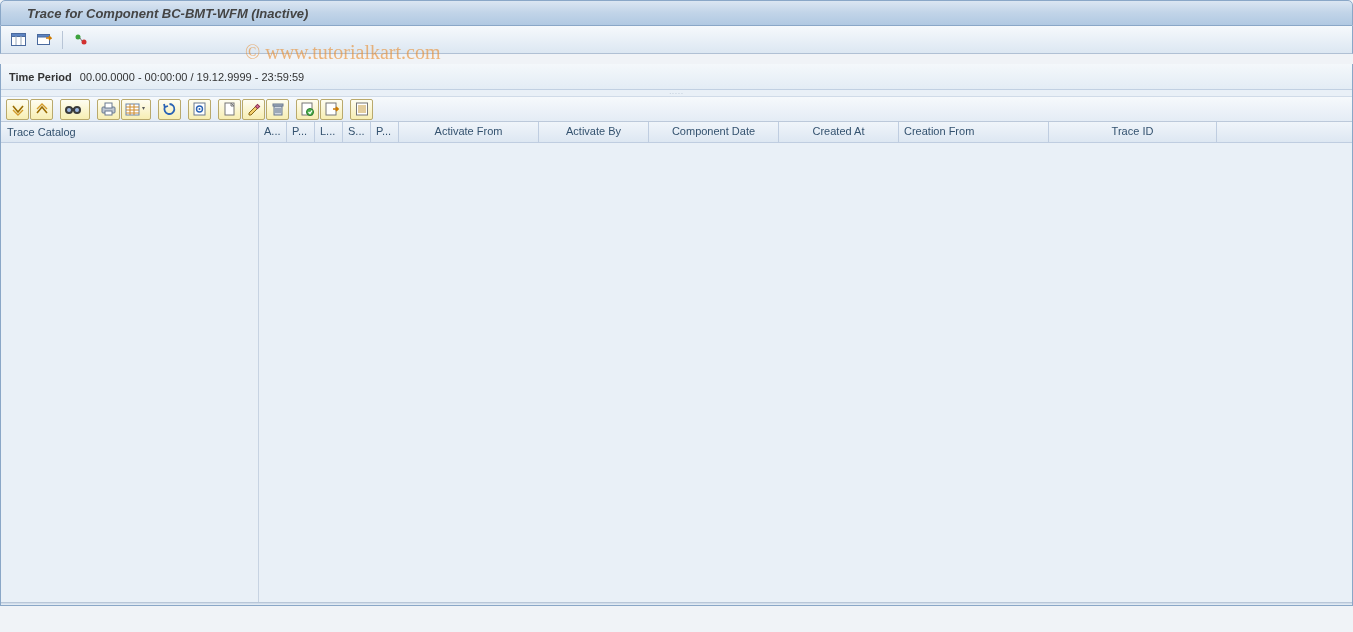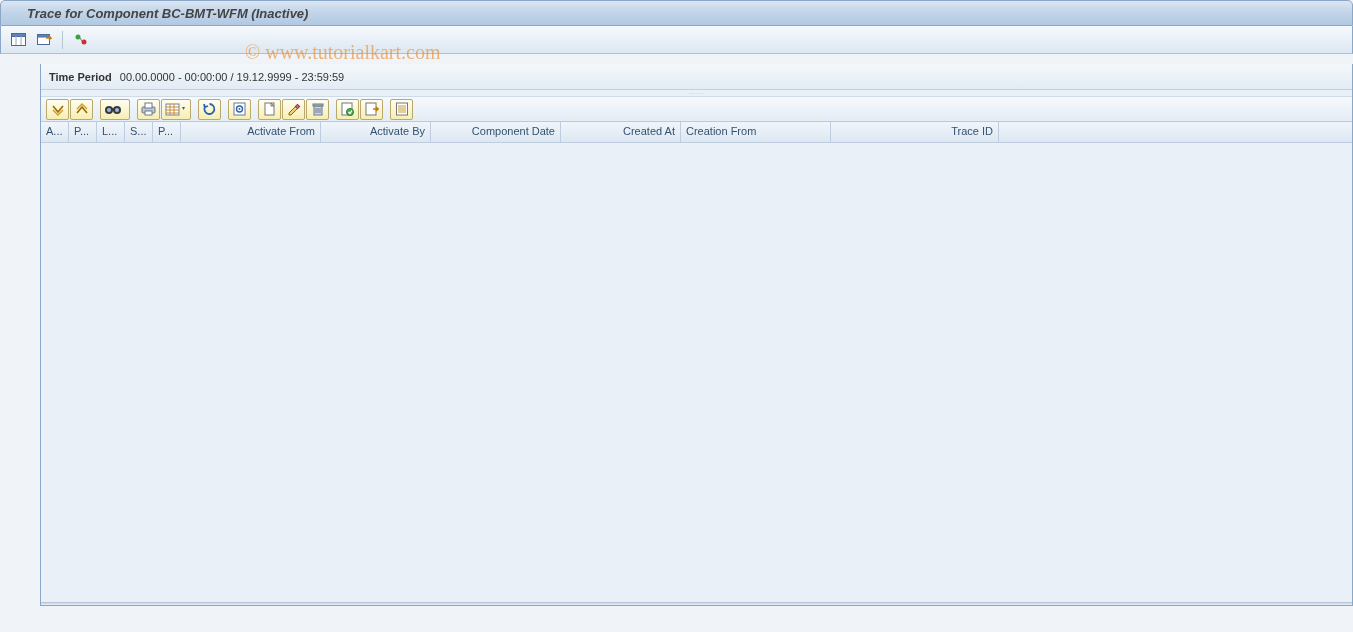--- a/index.html
+++ b/index.html
@@ -64,21 +64,20 @@
     color: #e88a2a;
     opacity: 0.6;
     pointer-events: none;
     z-index: 5;
   }
   .content-area {
     border: 1px solid #8aa7c7;
     border-top: none;
     margin-top: 10px;
     background: #fdba74;
-    margin-left: 40px;
   }
   .time-period-bar {
     background: linear-gradient(to bottom, #f4f8fb, #e3ecf5);
     border-bottom: 1px solid #c1d0e2;
     height: 26px;
     display: flex;
     align-items: center;
     padding: 0 8px;
     font-size: 11px;
     color: #333;
@@ -152,21 +151,21 @@
     white-space: nowrap;
   }
   .gh {
     border-right: 1px solid #bfcde0;
     font-size: 11px;
     color:#34526f;
     padding: 3px 5px 0 5px;
     overflow:hidden;
     text-overflow: ellipsis;
   }
-  .gh.r { text-align: right; }
+  .gh.r { text-align: center; }
   .grid-body { height: calc(100% - 21px); background:#e9f0f7; }
   .footer-line {
     height: 3px;
     background: linear-gradient(to bottom, #c9d6e6, #e9f0f7);
     border-top:1px solid #b8c6d8;
   }
 </style>
 </head>
 <body>
 
@@ -323,20 +322,24 @@
         <rect x="1.5" y="1" width="11" height="12" fill="#fff" stroke="#777"></rect>
         <line x1="3" y1="4" x2="11" y2="4" stroke="#c79a3a"></line>
         <line x1="3" y1="6" x2="11" y2="6" stroke="#c79a3a"></line>
         <line x1="3" y1="8" x2="11" y2="8" stroke="#c79a3a"></line>
         <line x1="3" y1="10" x2="11" y2="10" stroke="#c79a3a"></line>
       </svg>
     </button>
   </div>
 
   <div class="grid-wrap">
+    <div class="tree-pane">
+      <div class="tree-header">Trace Catalog</div>
+      <div class="tree-body"></div>
+    </div>
     <div class="grid-pane">
       <div class="grid-header-row">
         <div class="gh" style="width:28px">A...</div>
         <div class="gh" style="width:28px">P...</div>
         <div class="gh" style="width:28px">L...</div>
         <div class="gh" style="width:28px">S...</div>
         <div class="gh" style="width:28px">P...</div>
         <div class="gh r" style="width:140px">Activate From</div>
         <div class="gh r" style="width:110px">Activate By</div>
         <div class="gh r" style="width:130px">Component Date</div>

